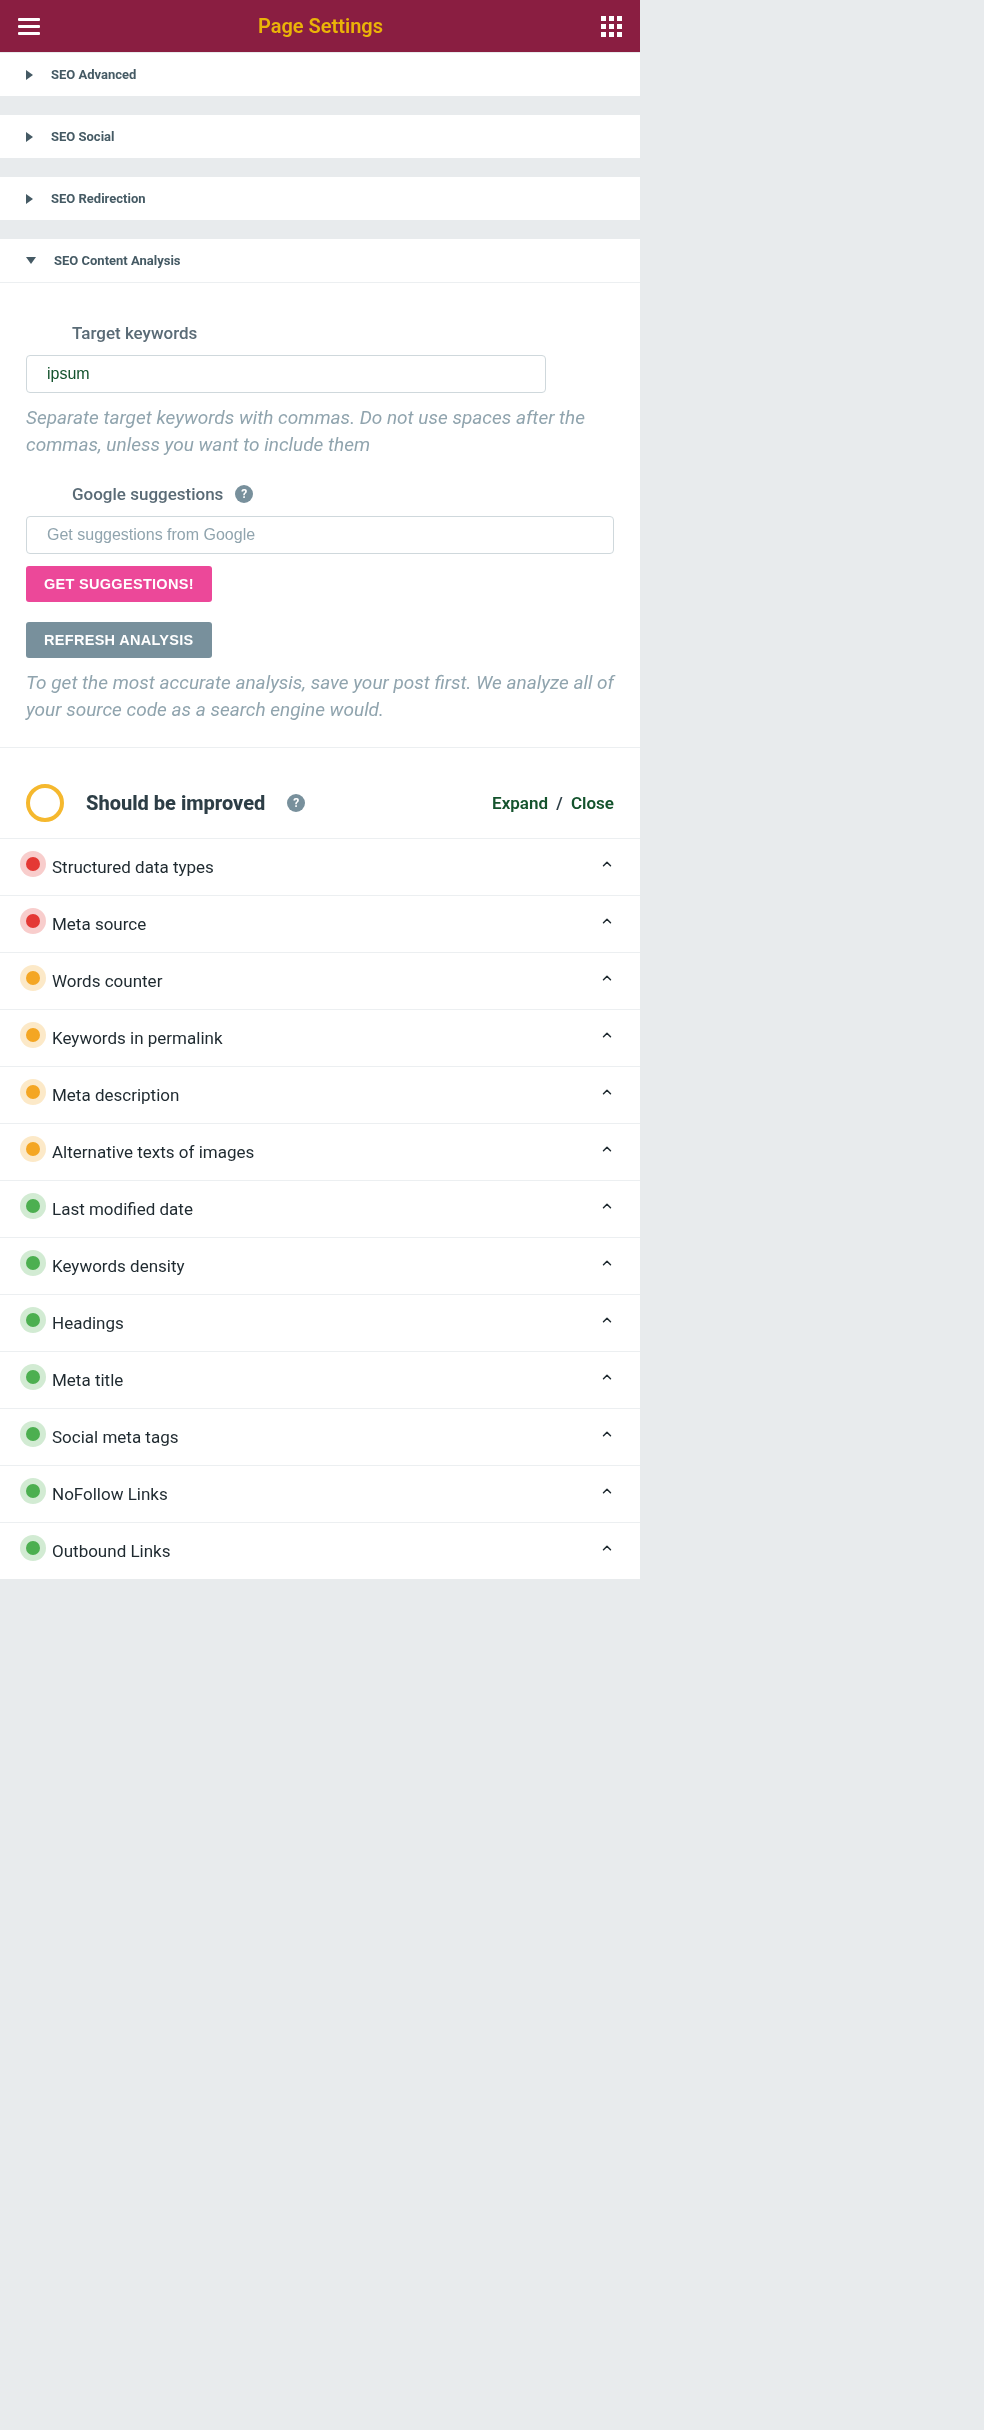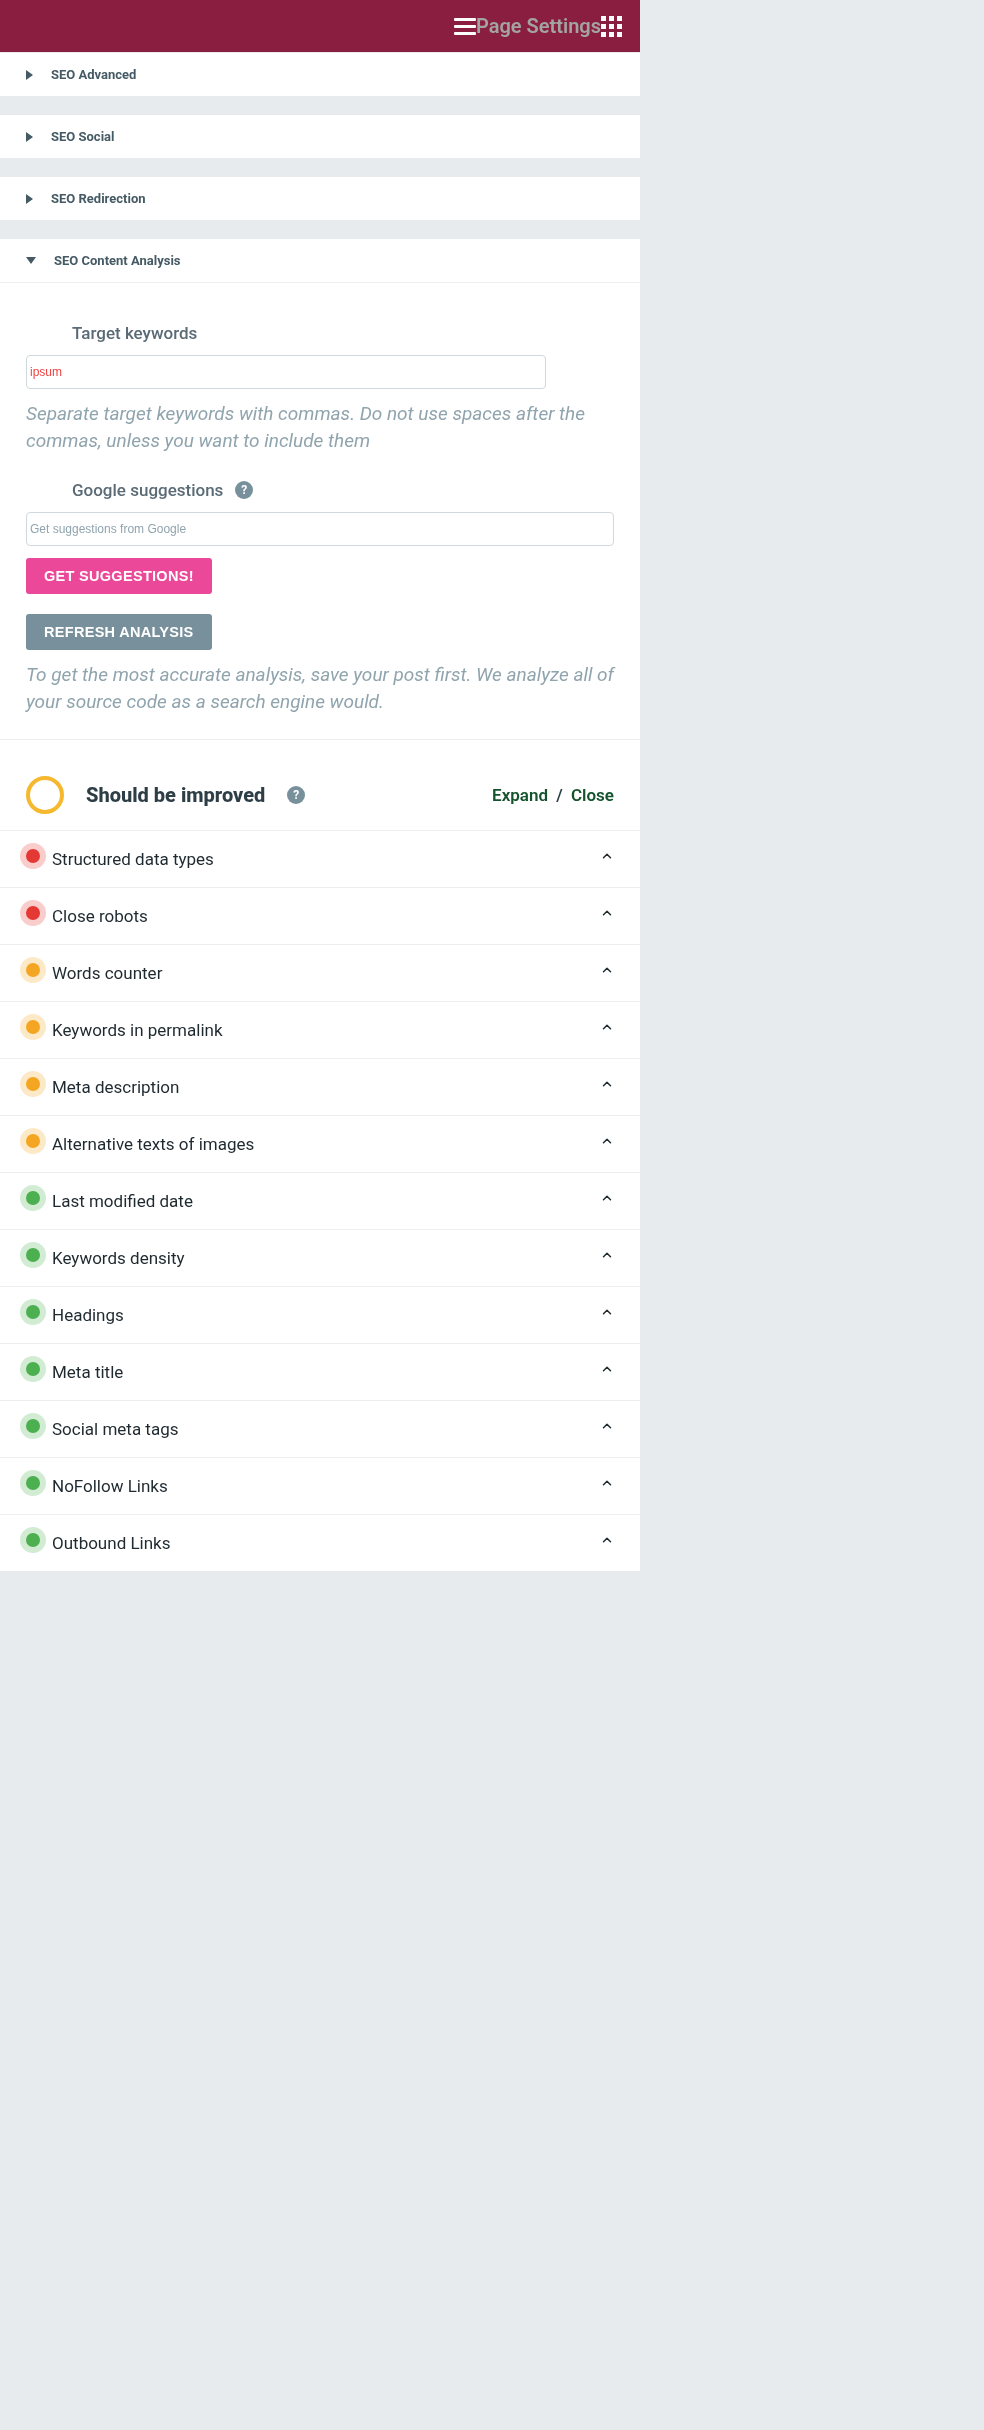--- a/index.html
+++ b/index.html
@@ -1,29 +1,29 @@
 <!DOCTYPE html>
 <html><head>
 <meta charset="utf-8">
 <style>
 * { margin: 0; padding: 0; box-sizing: border-box; }
 body { font-family: -apple-system, BlinkMacSystemFont, "Segoe UI", Roboto, Helvetica, Arial, sans-serif; background: #e8ebed; width: 640px; }
-.header { background: #8a1e41; color: #a3a3a3; height: 52px; display: flex; align-items: center; justify-content: flex-end; padding: 0 18px; }
+.header { background: #8a1e41; color: #eab308; height: 52px; display: flex; align-items: center; justify-content: space-between; padding: 0 18px; }
 .header-title { font-size: 20px; font-weight: 600; }
 .hamburger { display: flex; flex-direction: column; gap: 4px; cursor: pointer; }
 .hamburger span { width: 22px; height: 3px; background: #fff; border-radius: 1px; }
 .grid-icon { display: grid; grid-template-columns: repeat(3, 5px); grid-template-rows: repeat(3, 5px); gap: 3px; cursor: pointer; }
 .grid-icon span { background: #fff; width: 5px; height: 5px; }
 .section { background: #fff; border-top: 1px solid #e8ebed; }
 .section-header { display: flex; align-items: center; padding: 14px 26px; cursor: pointer; gap: 18px; }
 .section-header .title { color: #455a64; font-weight: 700; font-size: 13px; }
 .section-gap { height: 18px; background: #e8ebed; }
 .content-area { background: #fff; padding: 40px 26px 20px 26px; border-top: 1px solid #eceff1; }
 .field-label { color: #5a6b76; font-size: 17px; font-weight: 500; margin-bottom: 12px; display: flex; align-items: center; gap: 12px; margin-left: 46px; }
-.text-input { width: 100%; max-width: 520px; padding: 9px 3px; border: 1px solid #cfd8dc; border-radius: 4px; font-size: 12px; color: #ef4444; }
+.text-input { width: 100%; max-width: 520px; padding: 9px 20px; border: 1px solid #cfd8dc; border-radius: 4px; font-size: 16px; color: #14532d; }
 .text-input::placeholder { color: #90a4ae; }
 .input-full { max-width: 100%; }
 .hint { color: #90a4ae; font-style: italic; font-size: 19px; line-height: 1.4; margin-top: 12px; }
 .gap { height: 26px; }
 .btn { display: inline-block; border: none; border-radius: 3px; padding: 10px 18px; font-size: 14.5px; font-weight: 600; letter-spacing: 0.3px; cursor: pointer; color: #fff; }
 .btn-blue { background: #ec4899; }
 .btn-gray { background: #78909c; }
 .divider { height: 1px; background: #eceff1; margin: 24px -26px 0 -26px; }
 .score-row { display: flex; align-items: center; padding: 16px 26px; background: #fff; gap: 22px; }
 .score-circle { width: 38px; height: 38px; border: 4px solid #f5b82e; border-radius: 50%; flex-shrink: 0; }
@@ -139,21 +139,21 @@
 <div class="analysis-list" id="analysis-list">
     <div class="analysis-item">
       <div class="status-dot status-red"></div>
       <div class="analysis-label">Structured data types</div>
       <svg class="chev-svg" viewBox="0 0 24 24">
         <path d="M6 15l6-6 6 6" stroke="#1f2a30" stroke-width="2.5" fill="none" stroke-linecap="round" stroke-linejoin="round"></path>
       </svg>
     </div>
     <div class="analysis-item">
       <div class="status-dot status-red"></div>
-      <div class="analysis-label">Close robots</div>
+      <div class="analysis-label">Meta source</div>
       <svg class="chev-svg" viewBox="0 0 24 24">
         <path d="M6 15l6-6 6 6" stroke="#1f2a30" stroke-width="2.5" fill="none" stroke-linecap="round" stroke-linejoin="round"></path>
       </svg>
     </div>
     <div class="analysis-item">
       <div class="status-dot status-orange"></div>
       <div class="analysis-label">Words counter</div>
       <svg class="chev-svg" viewBox="0 0 24 24">
         <path d="M6 15l6-6 6 6" stroke="#1f2a30" stroke-width="2.5" fill="none" stroke-linecap="round" stroke-linejoin="round"></path>
       </svg>

